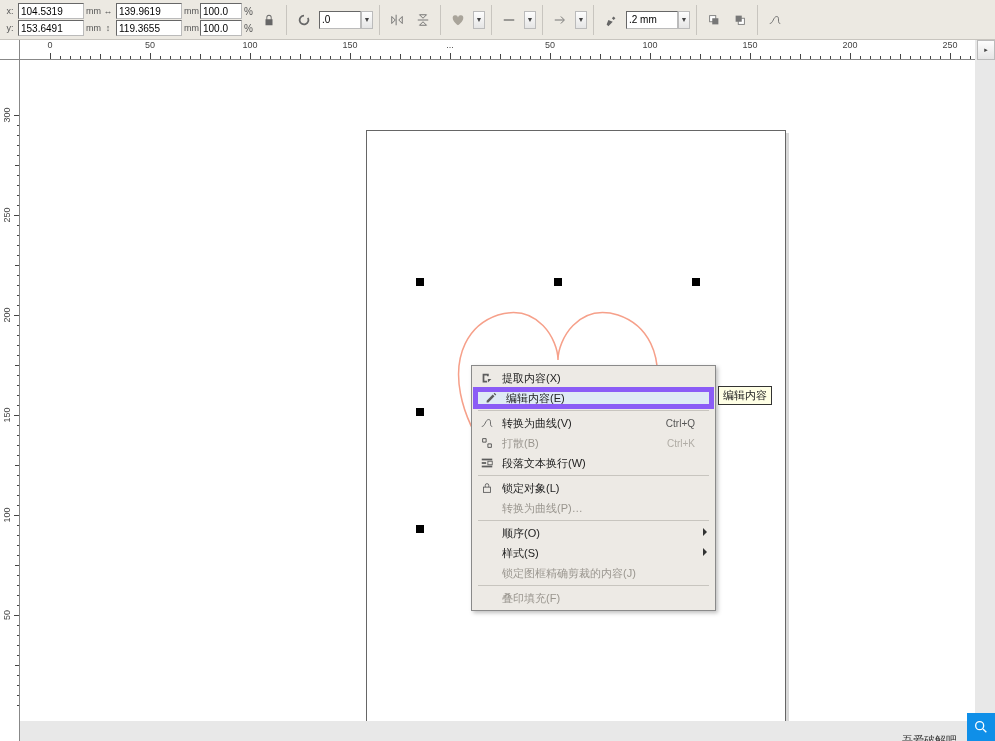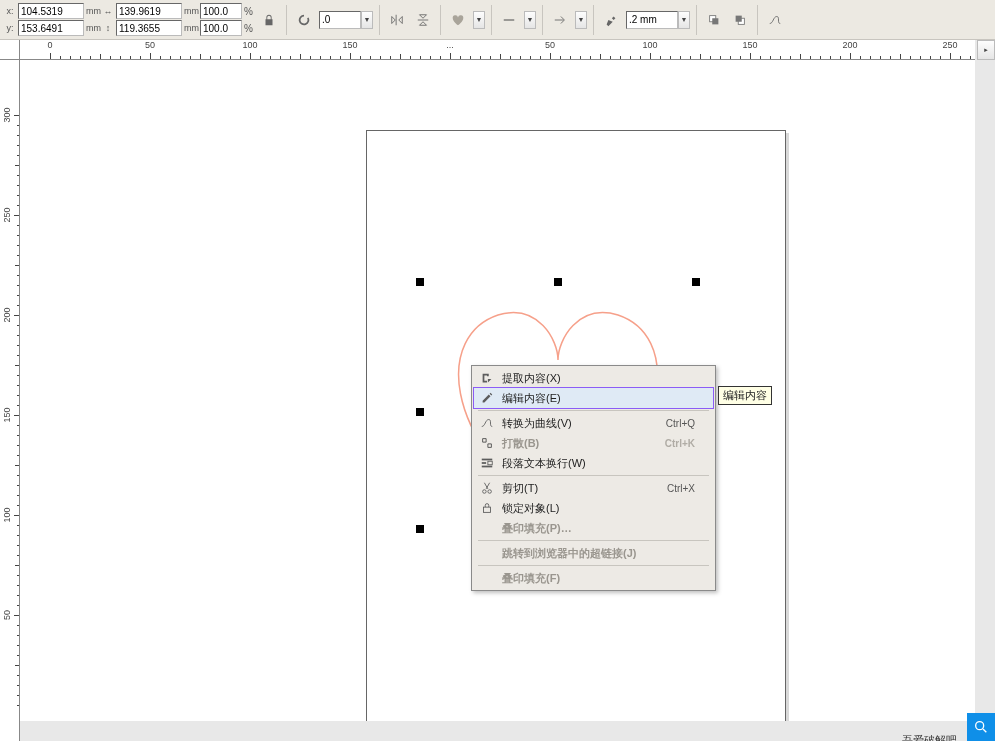--- a/index.html
+++ b/index.html
@@ -188,24 +188,24 @@
   }
   .ctx .ctx-item {
     display: flex;
     align-items: center;
     height: 20px;
     padding: 0 18px 0 2px;
     font-size: 11px;
     color: #222;
     position: relative;
   }
-  .ctx .ctx-item.disabled { color: #9a968f; font-weight: bold; }
+  .ctx .ctx-item.disabled { color: #9a968f; }
   .ctx .ctx-item.hover {
     background: #dfeaf5;
-    border: 1px solid #8b5cf6;
+    border: 5px solid #8b5cf6;
     margin: -1px;
     height: 22px;
   }
   .ctx .ctx-icon {
     width: 22px; height: 18px;
     display: flex; align-items: center; justify-content: center;
     margin-right: 4px;
     color: #4a4a4a;
   }
   .ctx .ctx-icon svg { width: 14px; height: 14px; }
@@ -640,45 +640,44 @@
           <rect x="2" y="11" width="12" height="2" fill="#5d5d5d"></rect>
           <rect x="9" y="6" width="5" height="4" fill="none" stroke="#5d5d5d"></rect>
         </svg>
       </span>
       <span class="ctx-label">段落文本换行(W)</span>
     </div>
     <div class="ctx-sep"></div>
     <div class="ctx-item">
       <span class="ctx-icon">
         <svg viewBox="0 0 16 16">
-          <path d="M5 2l4 7M11 2L7 9" stroke="#5d5d5d" fill="none"></path>
-          <circle cx="5" cy="12" r="2" fill="none" stroke="#5d5d5d"></circle>
-          <circle cx="11" cy="12" r="2" fill="none" stroke="#5d5d5d"></circle>
-        </svg>
-      </span>
-      <span class="ctx-label">剪切(T)</span>
-      <span class="ctx-short">Ctrl+X</span>
-    </div>
-    <div class="ctx-item">
-      <span class="ctx-icon">
-        <svg viewBox="0 0 16 16">
           <rect x="4" y="7" width="8" height="6" fill="none" stroke="#5d5d5d"></rect>
           <path d="M6 7V5a2 2 0 014 0v2" fill="none" stroke="#5d5d5d"></path>
         </svg>
       </span>
       <span class="ctx-label">锁定对象(L)</span>
     </div>
     <div class="ctx-item disabled">
       <span class="ctx-icon"></span>
-      <span class="ctx-label">叠印填充(P)…</span>
+      <span class="ctx-label">转换为曲线(P)…</span>
     </div>
     <div class="ctx-sep"></div>
+    <div class="ctx-item">
+      <span class="ctx-icon"></span>
+      <span class="ctx-label">顺序(O)</span>
+      <span class="ctx-arrow"></span>
+    </div>
+    <div class="ctx-item">
+      <span class="ctx-icon"></span>
+      <span class="ctx-label">样式(S)</span>
+      <span class="ctx-arrow"></span>
+    </div>
     <div class="ctx-item disabled">
       <span class="ctx-icon"></span>
-      <span class="ctx-label">跳转到浏览器中的超链接(J)</span>
+      <span class="ctx-label">锁定图框精确剪裁的内容(J)</span>
     </div>
     <div class="ctx-sep"></div>
     <div class="ctx-item disabled">
       <span class="ctx-icon"></span>
       <span class="ctx-label">叠印填充(F)</span>
     </div>
   </div>
 
 <div class="tooltip">编辑内容</div>
 

